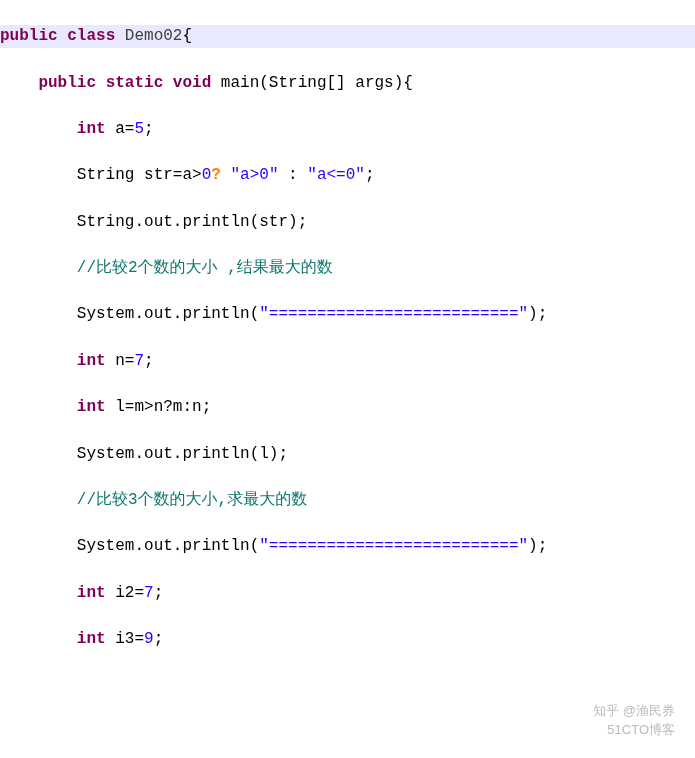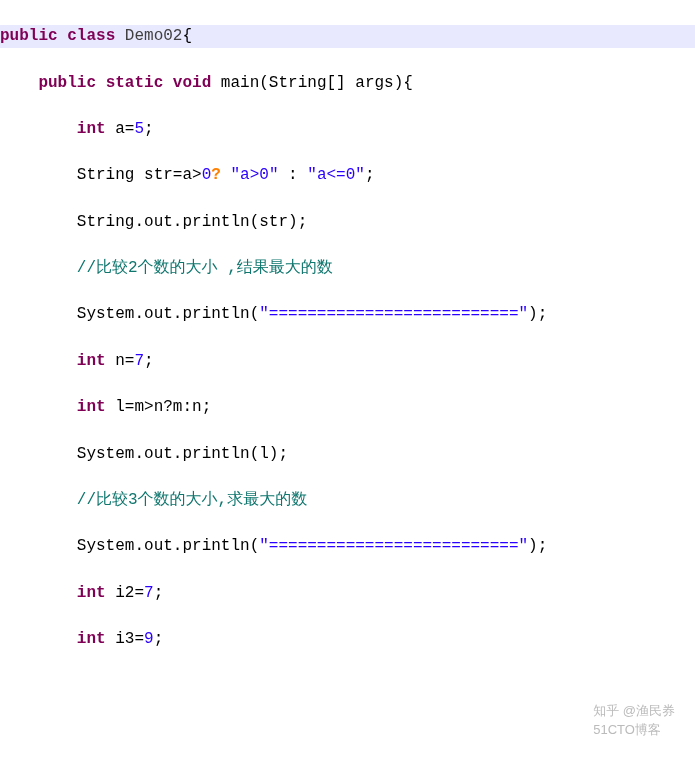--- a/index.html
+++ b/index.html
@@ -27,20 +27,21 @@
   .str { color: #2a00ff; }
   .cmt { color: #0f766e; }
   .q { color: #ff8000; font-weight: bold; }
   .watermark {
     position: absolute;
     bottom: 18px;
     right: 20px;
     color: #bbb;
     font-family: Arial, sans-serif;
     font-size: 13px;
+    text-align: right;
   }
 </style>
 </head>
 <body>
 
 <div class="code">
 <span class="line hl-line"><span class="kw">public</span> <span class="kw">class</span> <span class="cls">Demo02</span><span class="pun">{</span></span>
 <span class="line">    <span class="kw">public</span> <span class="kw">static</span> <span class="kw">void</span> <span>main</span><span>(String[] args){</span></span>
 <span class="line">        <span class="kw">int</span><span> a=</span><span class="num">5</span><span>;</span></span>
 <span class="line">        <span>String str=a&gt;</span><span class="num">0</span><span class="q">?</span> <span class="str">"a&gt;0"</span><span> : </span><span class="str">"a&lt;=0"</span><span>;</span></span>

